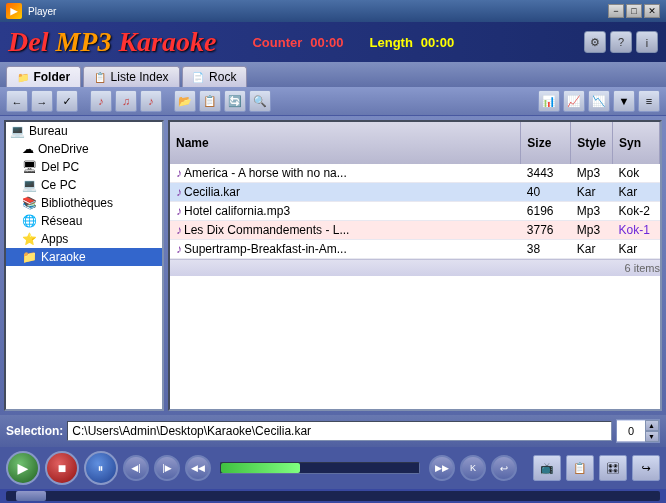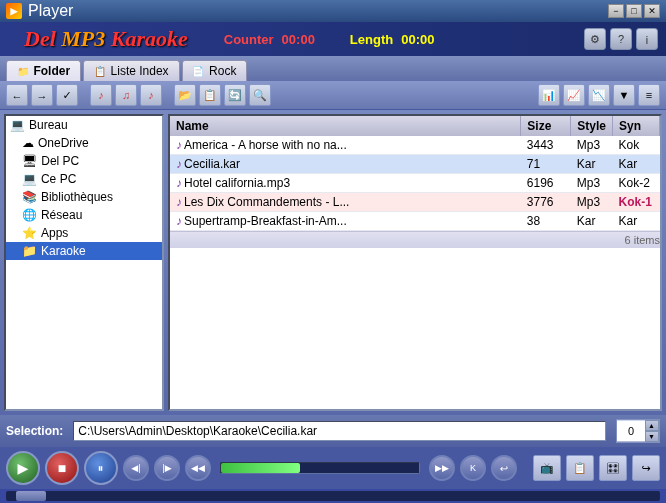--- a/index.html
+++ b/index.html
@@ -24,21 +24,21 @@
     #titlebar .title-icon {
       width: 16px; height: 16px;
       background: linear-gradient(135deg, #ff6600, #ffcc00);
       border-radius: 2px;
       margin-right: 6px;
       display: flex; align-items: center; justify-content: center;
       font-size: 9px; font-weight: bold; color: white;
     }
     #titlebar .title-text {
       color: white;
-      font-size: 16px;
+      font-size: 10px;
       flex: 1;
     }
     #titlebar .win-controls {
       display: flex; gap: 2px;
     }
     #titlebar .win-btn {
       width: 16px; height: 14px;
       background: linear-gradient(to bottom, #e0e0e0, #b0b0b0);
       border: 1px solid #888;
       display: flex; align-items: center; justify-content: center;
@@ -56,27 +56,26 @@
 
     
     #header {
       background: linear-gradient(to right, #2a3a8a, #1a2a6a);
       padding: 4px 8px;
       display: flex;
       align-items: center;
       gap: 16px;
     }
     #header .app-title {
-      font-size: 22px;
+      font-size: 28px;
       font-weight: bold;
       font-style: italic;
       color: #ff4444;
       text-shadow: 1px 1px 2px #000;
       font-family: 'Times New Roman', serif;
-      margin-left: 16px;
     }
     #header .app-title span.del { color: #ff3333; }
     #header .app-title span.mp3 { color: #ff9900; }
     #header .app-title span.kar { color: #ff3333; }
     #header .counter-section {
       display: flex; align-items: center; gap: 8px; margin-left: 20px;
     }
     #header .counter-label { color: #ff4444; font-weight: bold; font-size: 13px; }
     #header .counter-value { color: #ff4444; font-weight: bold; font-size: 13px; }
     #header .length-label { color: #ffff00; font-weight: bold; font-size: 13px; }
@@ -171,21 +170,21 @@
     }
     #file-list table {
       width: 100%;
       border-collapse: collapse;
     }
     #file-list thead tr {
       background: linear-gradient(to bottom, #d8d8e8, #b8b8d0);
     }
     #file-list thead th {
       text-align: left;
-      padding: 3px 6px;
+      padding: 14px 6px;
       border-right: 1px solid #a0a0c0;
       font-weight: bold;
       font-size: 12px;
     }
     #file-list tbody tr {
       cursor: pointer;
     }
     #file-list tbody td {
       padding: 2px 6px;
       border-bottom: 1px solid #e8e8f0;
@@ -197,21 +196,21 @@
       font-size: 11px;
       color: #666;
       background: linear-gradient(to bottom, #e0e0f0, #d0d0e8);
       border-top: 1px solid #c0c0d8;
     }
 
     
     #selection-bar {
       background: linear-gradient(to bottom, #6878b0, #5060a0);
       padding: 4px 6px;
-      display: flex; align-items: center; gap: 10px;
+      display: flex; align-items: center; gap: 4px;
     }
     #selection-bar .sel-label {
       color: white; font-weight: bold; font-size: 12px;
       white-space: nowrap;
     }
     #selection-bar .sel-input {
       flex: 1;
       background: white;
       border: 1px inset #8090b0;
       padding: 2px 4px;
@@ -322,21 +321,21 @@
     }
     .extra-btn {
       width: 30px; height: 28px;
       background: linear-gradient(to bottom, #d0d8f0, #a8b0d0);
       border: 1px solid #8898c8;
       border-radius: 2px;
       display: flex; align-items: center; justify-content: center;
       cursor: pointer; font-size: 12px;
     }
 
-    .kok-1 { color: #be185d; font-weight: bold; }
+    .kok-1 { color: #6d28d9; font-weight: normal; }
   </style>
 </head>
 <body>
 
 <div id="titlebar">
   <div class="title-icon">▶</div>
   <span class="title-text">Player</span>
   <div class="win-controls">
     <div class="win-btn">−</div>
     <div class="win-btn">□</div>
@@ -346,21 +345,21 @@
 
 <div id="main-container">
 
   <div id="header">
     <div class="app-title">
       <span class="del">Del </span><span class="mp3">MP3 </span><span class="kar">Karaoke</span>
     </div>
     <div class="counter-section">
       <span class="counter-label">Counter</span>
       <span class="counter-value">00:00</span>
-      <span class="length-label" style="margin-left:27px;">Length</span>
+      <span class="length-label" style="margin-left:18px;">Length</span>
       <span class="length-value">00:00</span>
     </div>
     <div class="header-icons">
       <div class="header-icon-btn">⚙</div>
       <div class="header-icon-btn">?</div>
       <div class="header-icon-btn">ℹ</div>
     </div>
   </div>
 
   <div id="tabbar">
@@ -452,21 +451,21 @@
       <span class="file-icon">♪</span>America - A horse with no na...
     </td>
     <td>3443</td>
     <td>Mp3</td>
     <td class="">Kok</td>
   </tr>
             <tr style="background: rgb(208, 224, 248);">
     <td>
       <span class="file-icon">♪</span>Cecilia.kar
     </td>
-    <td>71</td>
+    <td>40</td>
     <td>Kar</td>
     <td class="">Kar</td>
   </tr>
             <tr>
     <td>
       <span class="file-icon">♪</span>Hotel california.mp3
     </td>
     <td>6196</td>
     <td>Mp3</td>
     <td class="">Kok-2</td>

